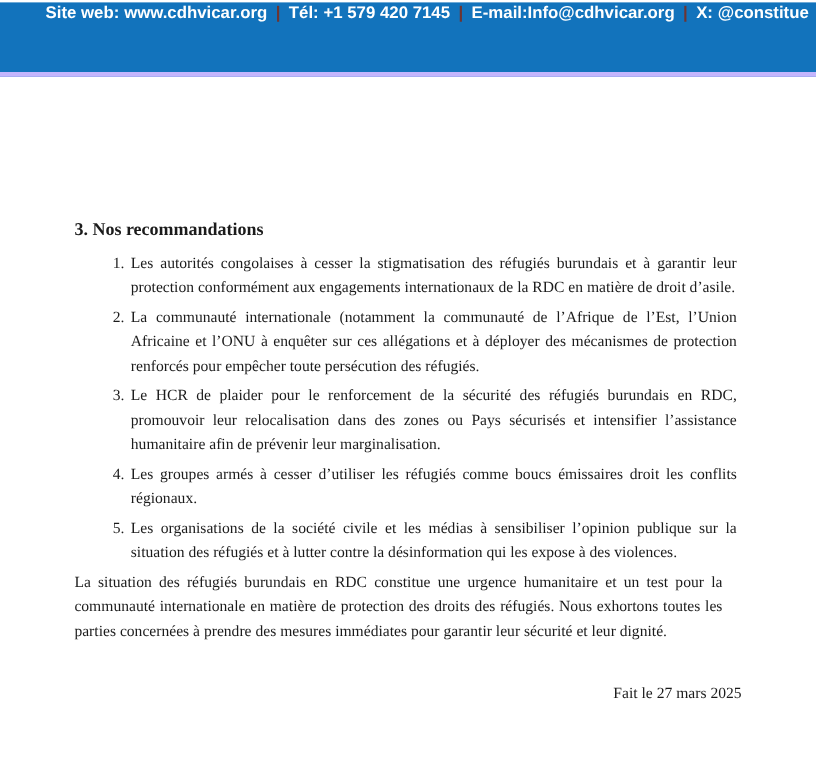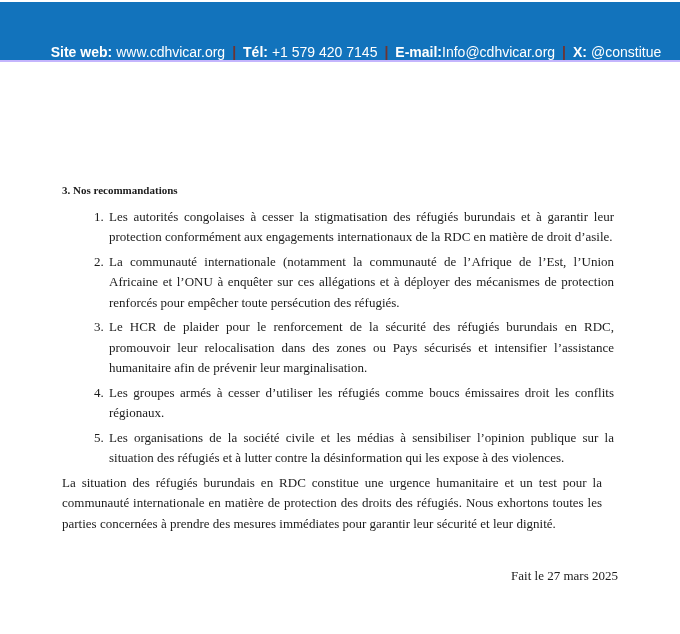--- a/index.html
+++ b/index.html
@@ -14,56 +14,55 @@
     font-family: "Liberation Serif", serif;
     color: #1b1b1b;
     position: relative;
   }
 
   
   .banner {
     margin-top: 2px;
     height: 58px;
     background: #1273bc;
-    border-bottom: 2px solid #c4b5fd;
+    border-bottom: 4px solid #c4b5fd;
     display: flex;
-    align-items: flex-end;
+    align-items: flex-start;
     justify-content: center;
     font-family: "Liberation Sans", sans-serif;
     font-size: 14px;
     color: #ffffff;
     white-space: nowrap;
     padding-left: 32px;
   }
   .banner .b-label {
     font-weight: bold;
     margin-right: 4px;
   }
   .banner .b-label.nospace {
     margin-right: 0;
   }
   .banner .b-value {
-    font-weight: normal;
-    margin-top: 41px;
+    font-weight: bold;
   }
   .banner .b-sep {
     color: #6e3431;
     font-weight: bold;
     margin: 0 7px;
   }
 
   
   .doc {
     margin: 118px 62px 0 62px;
     font-size: 13px;
     line-height: 20.5px;
     text-align: justify;
   }
   .doc h3 {
-    font-size: 11px;
+    font-size: 15px;
     font-weight: bold;
     margin: 0 0 6px 0;
     text-align: left;
   }
   .doc p.intro {
     margin: 0 0 7px 0;
     text-align: left;
   }
   .doc ol {
     margin: 4px;

